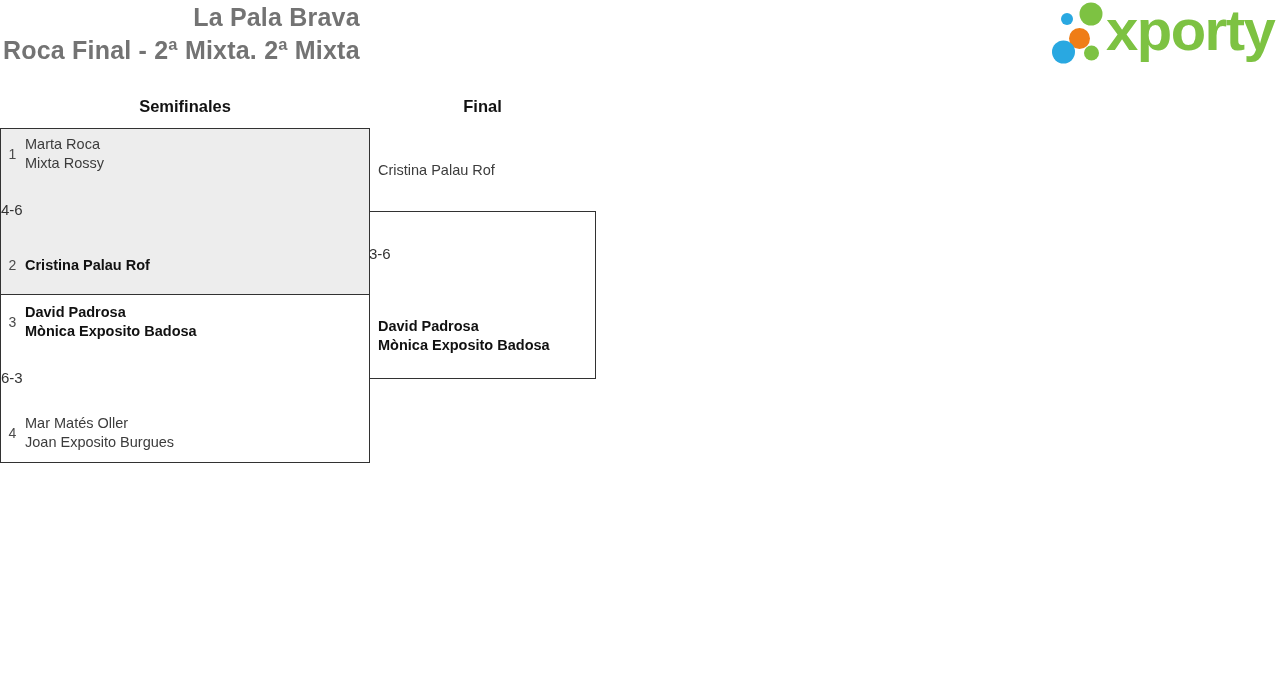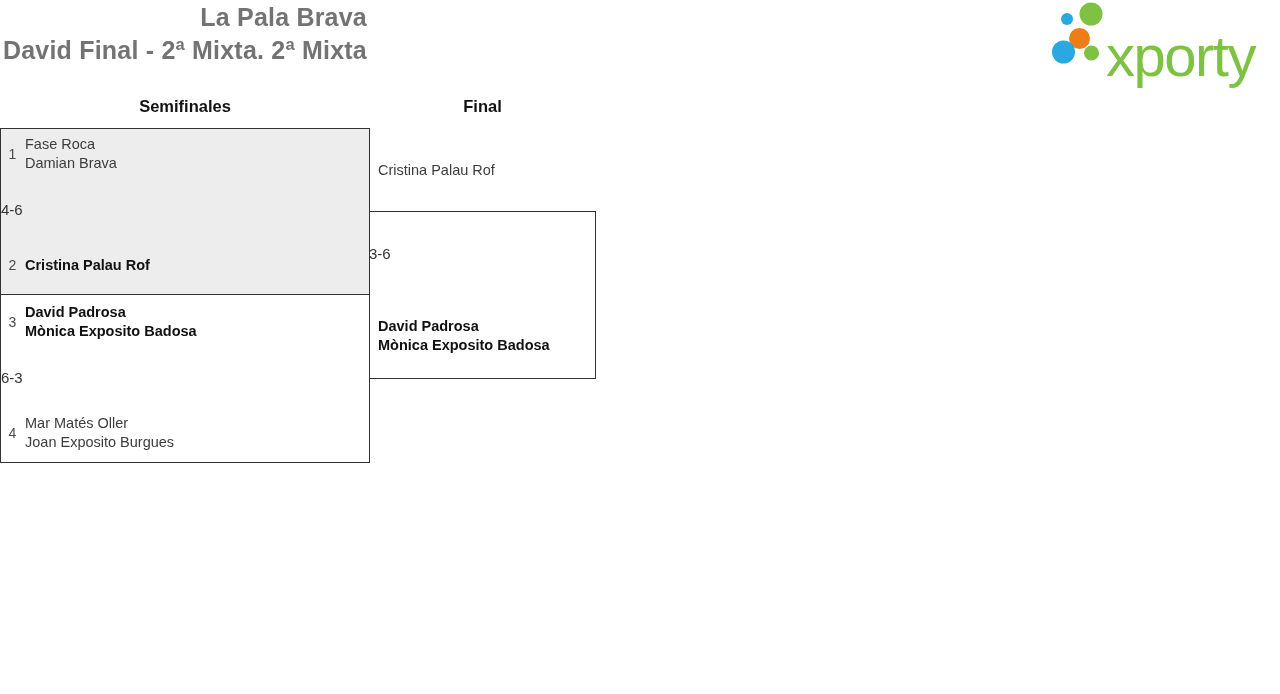--- a/index.html
+++ b/index.html
@@ -9,22 +9,22 @@
   }
 
   
   .title-block { position:absolute; left:3px; top:1px; color:#737373;text-align:right; }
   .title-line { font-size:25px; font-weight:700; line-height:33px; letter-spacing:0.2px; }
 
   
   .logo { position:absolute; left:1050px; top:0; width:230px; height:72px; }
   .logo-dots { position:absolute; left:0; top:0; }
   .logo-word {
-    position:absolute; left:56px; top:26px;
-    font-size:58px; font-weight:400; line-height:60px; letter-spacing:-1.5px;
+    position:absolute; left:56px; top:0;
+    font-size:58px; font-weight:700; line-height:60px; letter-spacing:-1.5px;
     color:#7dc242;
   }
 
   
   .round-label {
     position:absolute; top:97px; font-size:16.5px; font-weight:600;
     color:#121212; text-align:center;
   }
   .round-label.semis { left:0; width:370px; }
   .round-label.final { left:369px; width:227px; }
@@ -61,43 +61,43 @@
   .final-score    { left:369px; width:271px; top:246px; }
   .final-team-bot { left:378px; top:317px; }
 </style>
 </head>
 <body>
 
 <div class="page">
 
   <div class="title-block">
     <div class="title-line">La Pala Brava</div>
-    <div class="title-line">David Final - 2ª Mixta. 2ª Mixta</div>
+    <div class="title-line">Roca Final - 2ª Mixta. 2ª Mixta</div>
   </div>
 
   <div class="logo">
     <svg class="logo-dots" width="56" height="70" viewBox="0 0 56 70">
       <circle cx="17" cy="19" r="6" fill="#29a8e1"></circle>
       <circle cx="41" cy="14" r="11.5" fill="#7dc242"></circle>
       <circle cx="29.5" cy="38.5" r="10.5" fill="#ef7d16"></circle>
       <circle cx="13.5" cy="52" r="11.5" fill="#29a8e1"></circle>
       <circle cx="41.5" cy="53" r="7.5" fill="#7dc242"></circle>
     </svg>
     <span class="logo-word">xporty</span>
   </div>
 
   <div class="round-label final">Final</div>
   <div class="round-label semis">Semifinales</div>
 
   <div class="box sf1">
     <div class="team team-top">
       <span class="seed">1</span>
       <span class="names">
-        <div>Fase Roca</div>
-        <div>Damian Brava</div>
+        <div>Marta Roca</div>
+        <div>Mixta Rossy</div>
       </span>
     </div>
     <div class="score">4-6</div>
     <div class="team team-bot winner">
       <span class="seed">2</span>
       <span class="names">
         <div>Cristina Palau Rof</div>
       </span>
     </div>
   </div>

